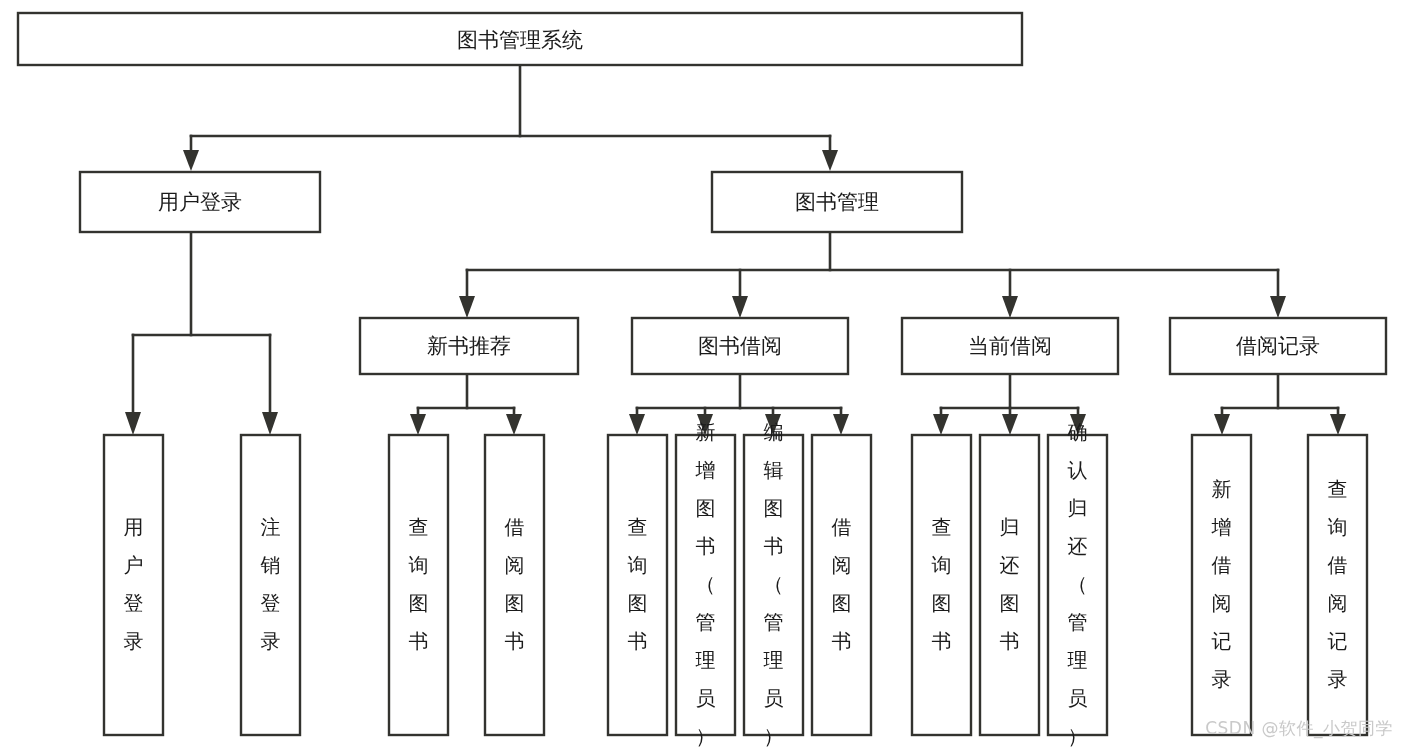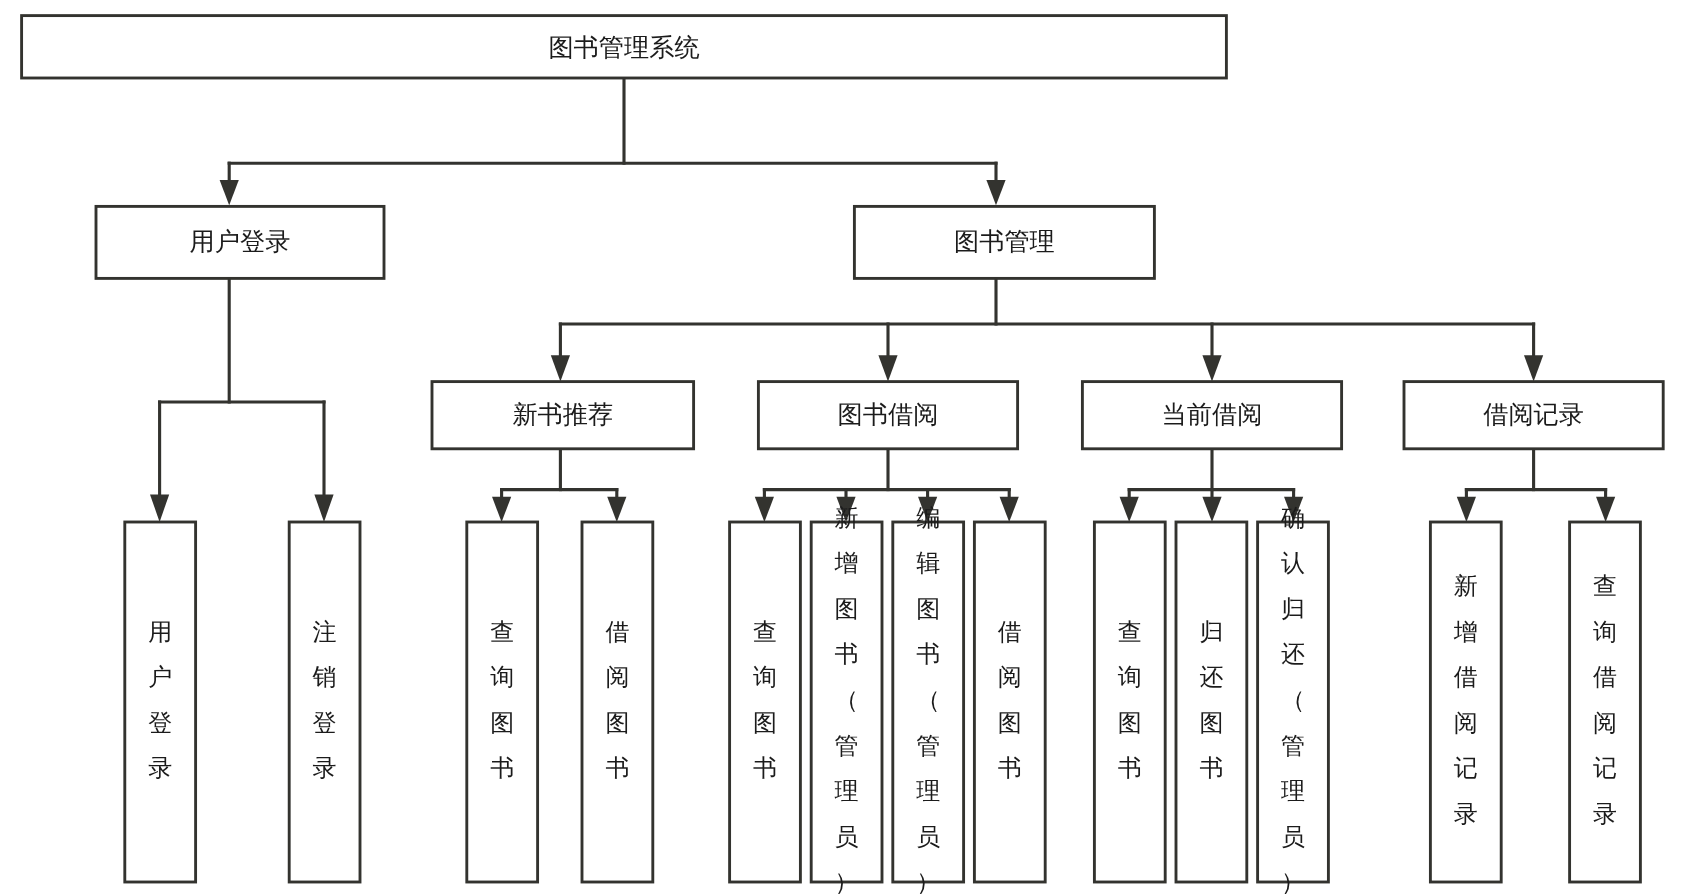--- a/index.html
+++ b/index.html
@@ -218,13 +218,14 @@
         <text class="node-label leaf" x="773.5"><tspan x="773.5" y="433">编</tspan><tspan x="773.5" y="471">辑</tspan><tspan x="773.5" y="509">图</tspan><tspan x="773.5" y="547">书</tspan><tspan x="773.5" y="585" transform="rotate(90 773.5 585)">（</tspan><tspan x="773.5" y="623">管</tspan><tspan x="773.5" y="661">理</tspan><tspan x="773.5" y="699">员</tspan><tspan x="773.5" y="737" transform="rotate(90 773.5 737)">）</tspan></text>
         <text class="node-label leaf" x="841.5"><tspan x="841.5" y="528">借</tspan><tspan x="841.5" y="566">阅</tspan><tspan x="841.5" y="604">图</tspan><tspan x="841.5" y="642">书</tspan></text>
         <text class="node-label leaf" x="941.5"><tspan x="941.5" y="528">查</tspan><tspan x="941.5" y="566">询</tspan><tspan x="941.5" y="604">图</tspan><tspan x="941.5" y="642">书</tspan></text>
         <text class="node-label leaf" x="1009.5"><tspan x="1009.5" y="528">归</tspan><tspan x="1009.5" y="566">还</tspan><tspan x="1009.5" y="604">图</tspan><tspan x="1009.5" y="642">书</tspan></text>
         <text class="node-label leaf" x="1077.5"><tspan x="1077.5" y="433">确</tspan><tspan x="1077.5" y="471">认</tspan><tspan x="1077.5" y="509">归</tspan><tspan x="1077.5" y="547">还</tspan><tspan x="1077.5" y="585" transform="rotate(90 1077.5 585)">（</tspan><tspan x="1077.5" y="623">管</tspan><tspan x="1077.5" y="661">理</tspan><tspan x="1077.5" y="699">员</tspan><tspan x="1077.5" y="737" transform="rotate(90 1077.5 737)">）</tspan></text>
         <text class="node-label leaf" x="1221.5"><tspan x="1221.5" y="490">新</tspan><tspan x="1221.5" y="528">增</tspan><tspan x="1221.5" y="566">借</tspan><tspan x="1221.5" y="604">阅</tspan><tspan x="1221.5" y="642">记</tspan><tspan x="1221.5" y="680">录</tspan></text>
         <text class="node-label leaf" x="1337.5"><tspan x="1337.5" y="490">查</tspan><tspan x="1337.5" y="528">询</tspan><tspan x="1337.5" y="566">借</tspan><tspan x="1337.5" y="604">阅</tspan><tspan x="1337.5" y="642">记</tspan><tspan x="1337.5" y="680">录</tspan></text>
       </g>
   </svg>
 
+  <div class="watermark-text">CSDN @软件_小贺同学</div>
 </div>
 
 </body></html>

